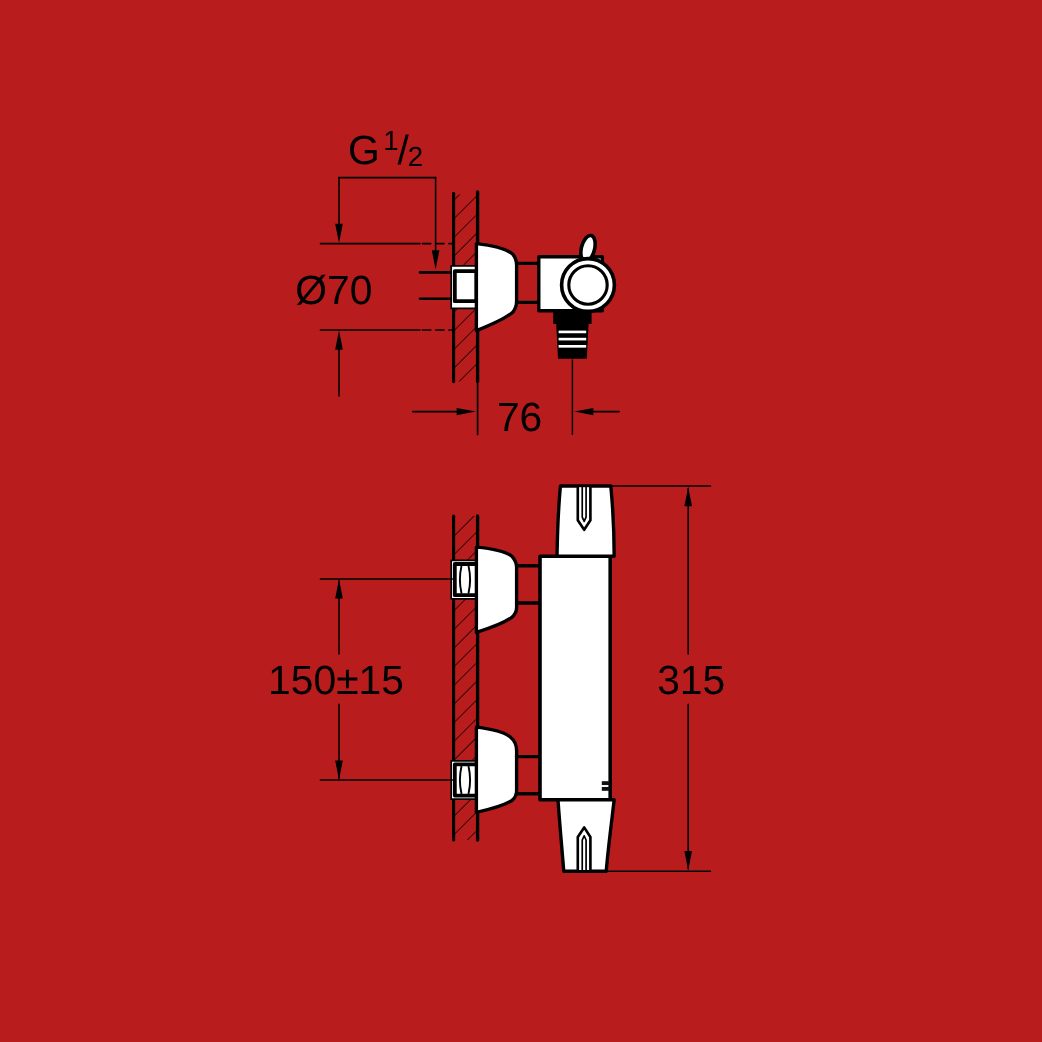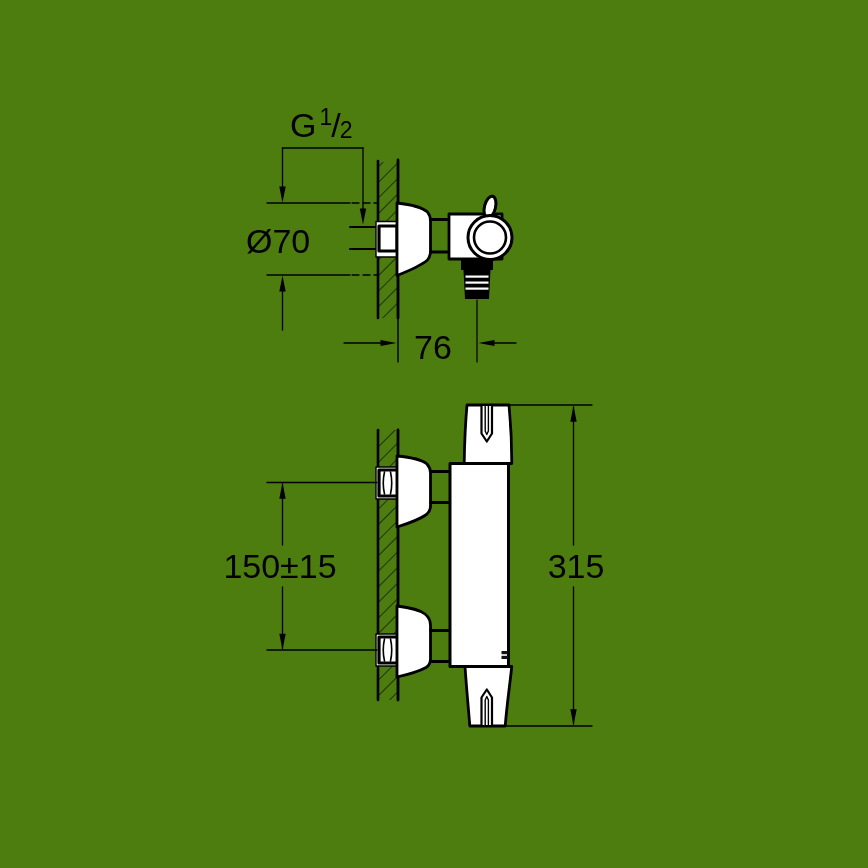--- a/index.html
+++ b/index.html
@@ -5,21 +5,21 @@
   html, body {
     margin: 0;
     padding: 0;
     background: #ffffff;
     font-family: "Liberation Sans", sans-serif;
   }
   .stage {
     width: 868px;
     height: 868px;
     position: relative;
-    background: #4d7c0f;
+    background: #b91c1c;
     overflow: hidden;
   }
   svg { display: block; }
   svg text {
     font-family: "Liberation Sans", sans-serif;
     fill: #000000;
   }
   .lbl     { font-size: 34px; }
   .lbl-sm  { font-size: 23px; }
 </style>

